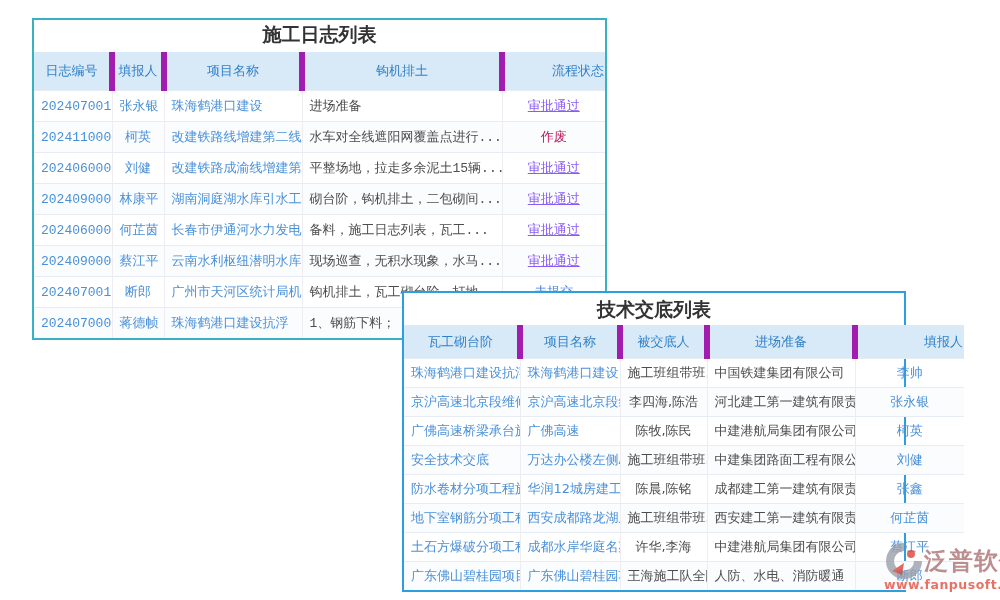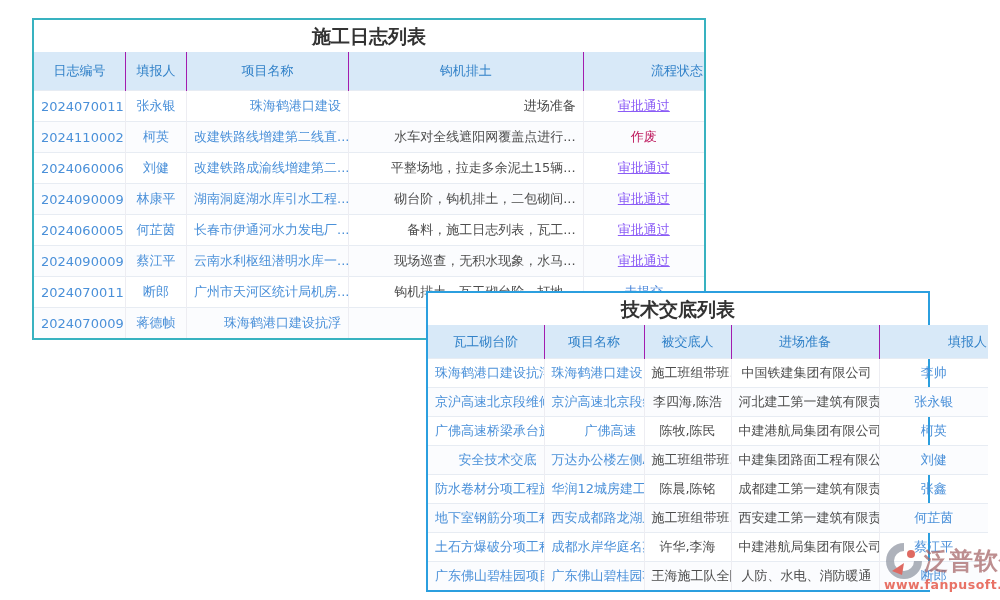--- a/index.html
+++ b/index.html
@@ -2,47 +2,47 @@
 <html><head>
 <meta charset="utf-8">
 <style>
   html,body{margin:0;padding:0;}
   body{
     width:1000px;height:600px;position:relative;overflow:hidden;
     background:#ffffff;
     font-family:"DejaVu Sans",sans-serif;
   }
   .panel{position:absolute;background:#fff;box-sizing:border-box;}
-  .panel-log{left:32px;top:18px;width:674px;border:2px solid #38b2c0;z-index:1;}
-  .panel-disclosure{left:402px;top:291px;width:504px;border:2px solid #2b9fdf;z-index:2;margin-left:24px;}
+  .panel-log{left:32px;top:18px;width:575px;border:2px solid #38b2c0;z-index:1;font-family:Liberation Mono, monospace;}
+  .panel-disclosure{left:402px;top:291px;width:504px;border:2px solid #2b9fdf;z-index:2;}
   .panel-title{
     height:32px;line-height:32px;text-align:center;
     font-size:19px;font-weight:bold;color:#333;background:#fff;
     white-space:nowrap;overflow:hidden;
   }
   table{border-collapse:collapse;width:100%;table-layout:fixed;font-size:13px;}
   thead th{
     background:#d8e9f8;color:#3181c8;font-weight:normal;
-    border-right:1px solid #a21caf;
+    border-right:6px solid #a21caf;
     white-space:nowrap;overflow:hidden;
   }
   thead th:last-child{border-right:none;text-align:right;}
   .panel-log thead th{height:36px;}
   .panel-disclosure thead th{height:31px;}
   tbody td{
     border-top:1px solid #e7ecf3;border-right:1px solid #ededf2;
     text-align:center;vertical-align:middle;
     padding:0 7px;color:#4d4d4d;
     white-space:nowrap;overflow:hidden;
   }
   tbody td:last-child{border-right:none;}
   .panel-log tbody td{height:30px;}
   .panel-disclosure tbody td{height:28px;}
   tbody tr:nth-child(even) td{background:#fbfcfe;}
-  td.left{text-align:right;}
+  td.left{text-align:left;}
   td.c-link{color:#4a90d9;}
   td.st-approved{color:#8b5cf6;text-decoration:underline;}
   td.st-voided{color:#be185d;}
   td.st-unsubmitted{color:#3f7fd8;text-decoration:underline;}
   
   .watermark{
     position:absolute;left:858px;top:541px;width:142px;z-index:3;
     pointer-events:none;
     margin-left:26px;
   }

